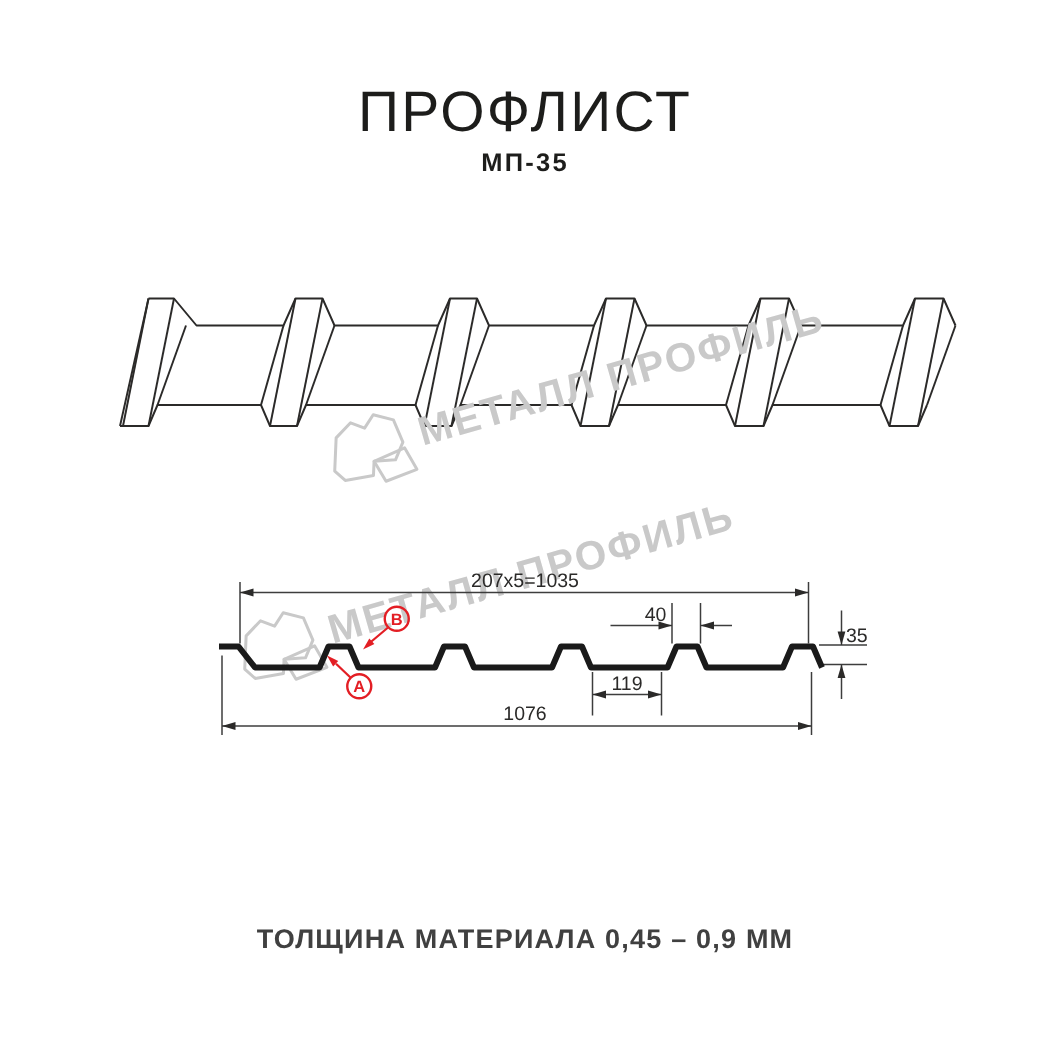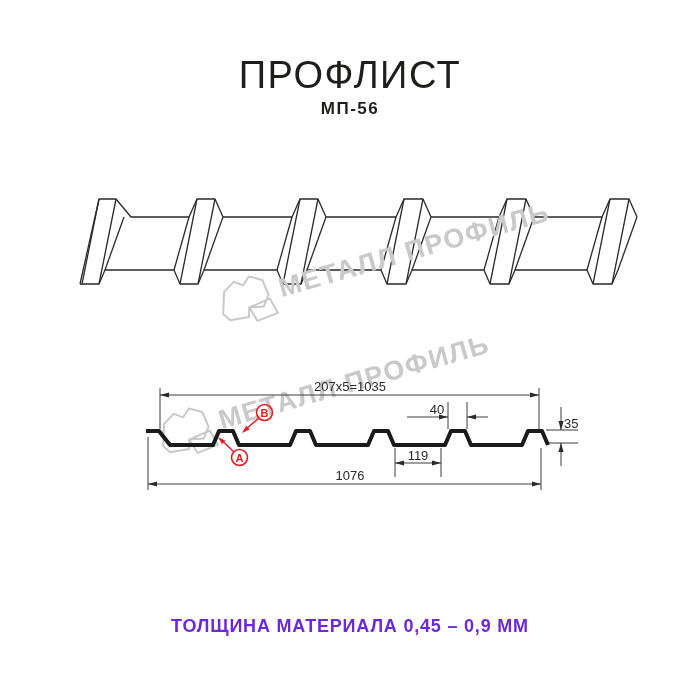--- a/index.html
+++ b/index.html
@@ -10,41 +10,41 @@
   .title{
     position:absolute;top:54px;left:0;width:700px;text-align:center;
     font-size:38px;font-weight:normal;letter-spacing:1.5px;color:#1d1d1b;
   }
   .subtitle{
     position:absolute;top:99px;left:0;width:700px;text-align:center;
     font-size:17px;font-weight:bold;letter-spacing:1.5px;color:#1d1d1b;
   }
   .footer-note{
     position:absolute;top:616px;left:0;width:700px;text-align:center;
-    font-size:18px;font-weight:bold;letter-spacing:0.8px;color:#6d28d9;
+    font-size:18px;font-weight:bold;letter-spacing:0.8px;color:#404040;
   }
   svg.drawing{position:absolute;top:0;left:0;}
   .iso-line{stroke:#2b2a29;stroke-width:1.3;fill:none;stroke-linejoin:round;}
   .iso-fill{fill:#ffffff;stroke:none;}
   .wm-text{font-family:"Liberation Sans", sans-serif;font-size:27px;font-weight:bold;letter-spacing:1.5px;}
   .wm-logo{fill:none;stroke-width:2;stroke-linejoin:round;}
   .dim-line{stroke:#3d3d3d;stroke-width:1;fill:none;}
   .dim-arrow{fill:#2b2a29;stroke:none;}
   .dim-text{font-family:"Liberation Sans", sans-serif;font-size:13px;fill:#2b2a29;}
   .profile-thick{stroke:#1a1a1a;stroke-width:4;fill:none;stroke-linejoin:round;stroke-linecap:butt;}
   .marker-line{stroke-width:1.5;fill:none;}
   .marker-letter{font-family:"Liberation Sans", sans-serif;font-size:11px;font-weight:bold;text-anchor:middle;}
 </style>
 </head>
 <body>
 
 <div class="stage">
 
   <div class="title">ПРОФЛИСТ</div>
-  <div class="subtitle">МП-56</div>
+  <div class="subtitle">МП-35</div>
 
   <svg class="drawing" width="700" height="700" viewBox="0 0 700 700">
 
     <g>
 
       <path class="iso-fill" d="M80,284 L99,284 L105,270 L174,270 L180,284 L198,284 L204,270 L277,270 L283,284 L301,284
            L307,270 L381,270 L387,284 L406,284 L412,270 L484,270 L490,284 L509,284 L515,270
            L587,270 L593,284 L612,284 L618,270 L637,217 L629,199 L610,199 L602,217 L534,217
            L526,199 L507,199 L499,217 L431,217 L423,199 L404,199 L396,217 L326,217 L318,199
            L300,199 L292,217 L223,217 L215,199 L197,199 L189,217 L131,217 L116,199 L99,199 Z"></path>

